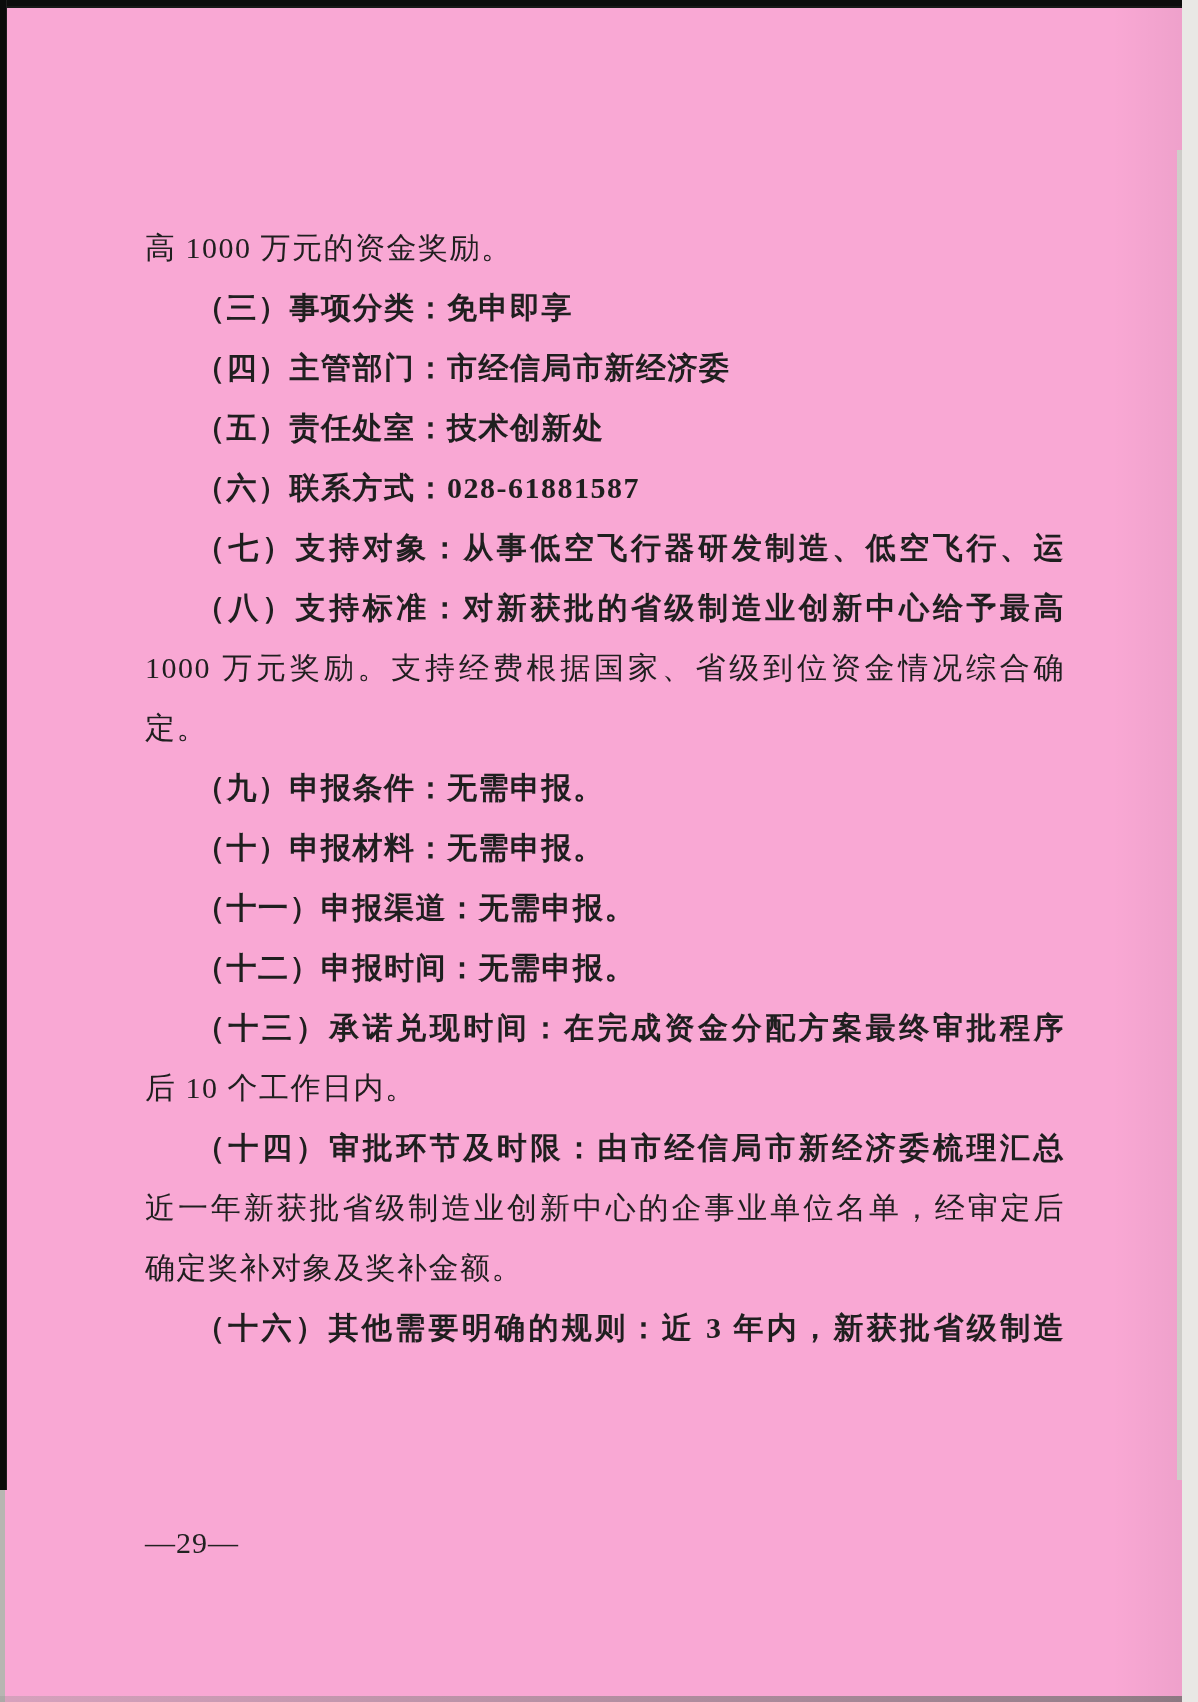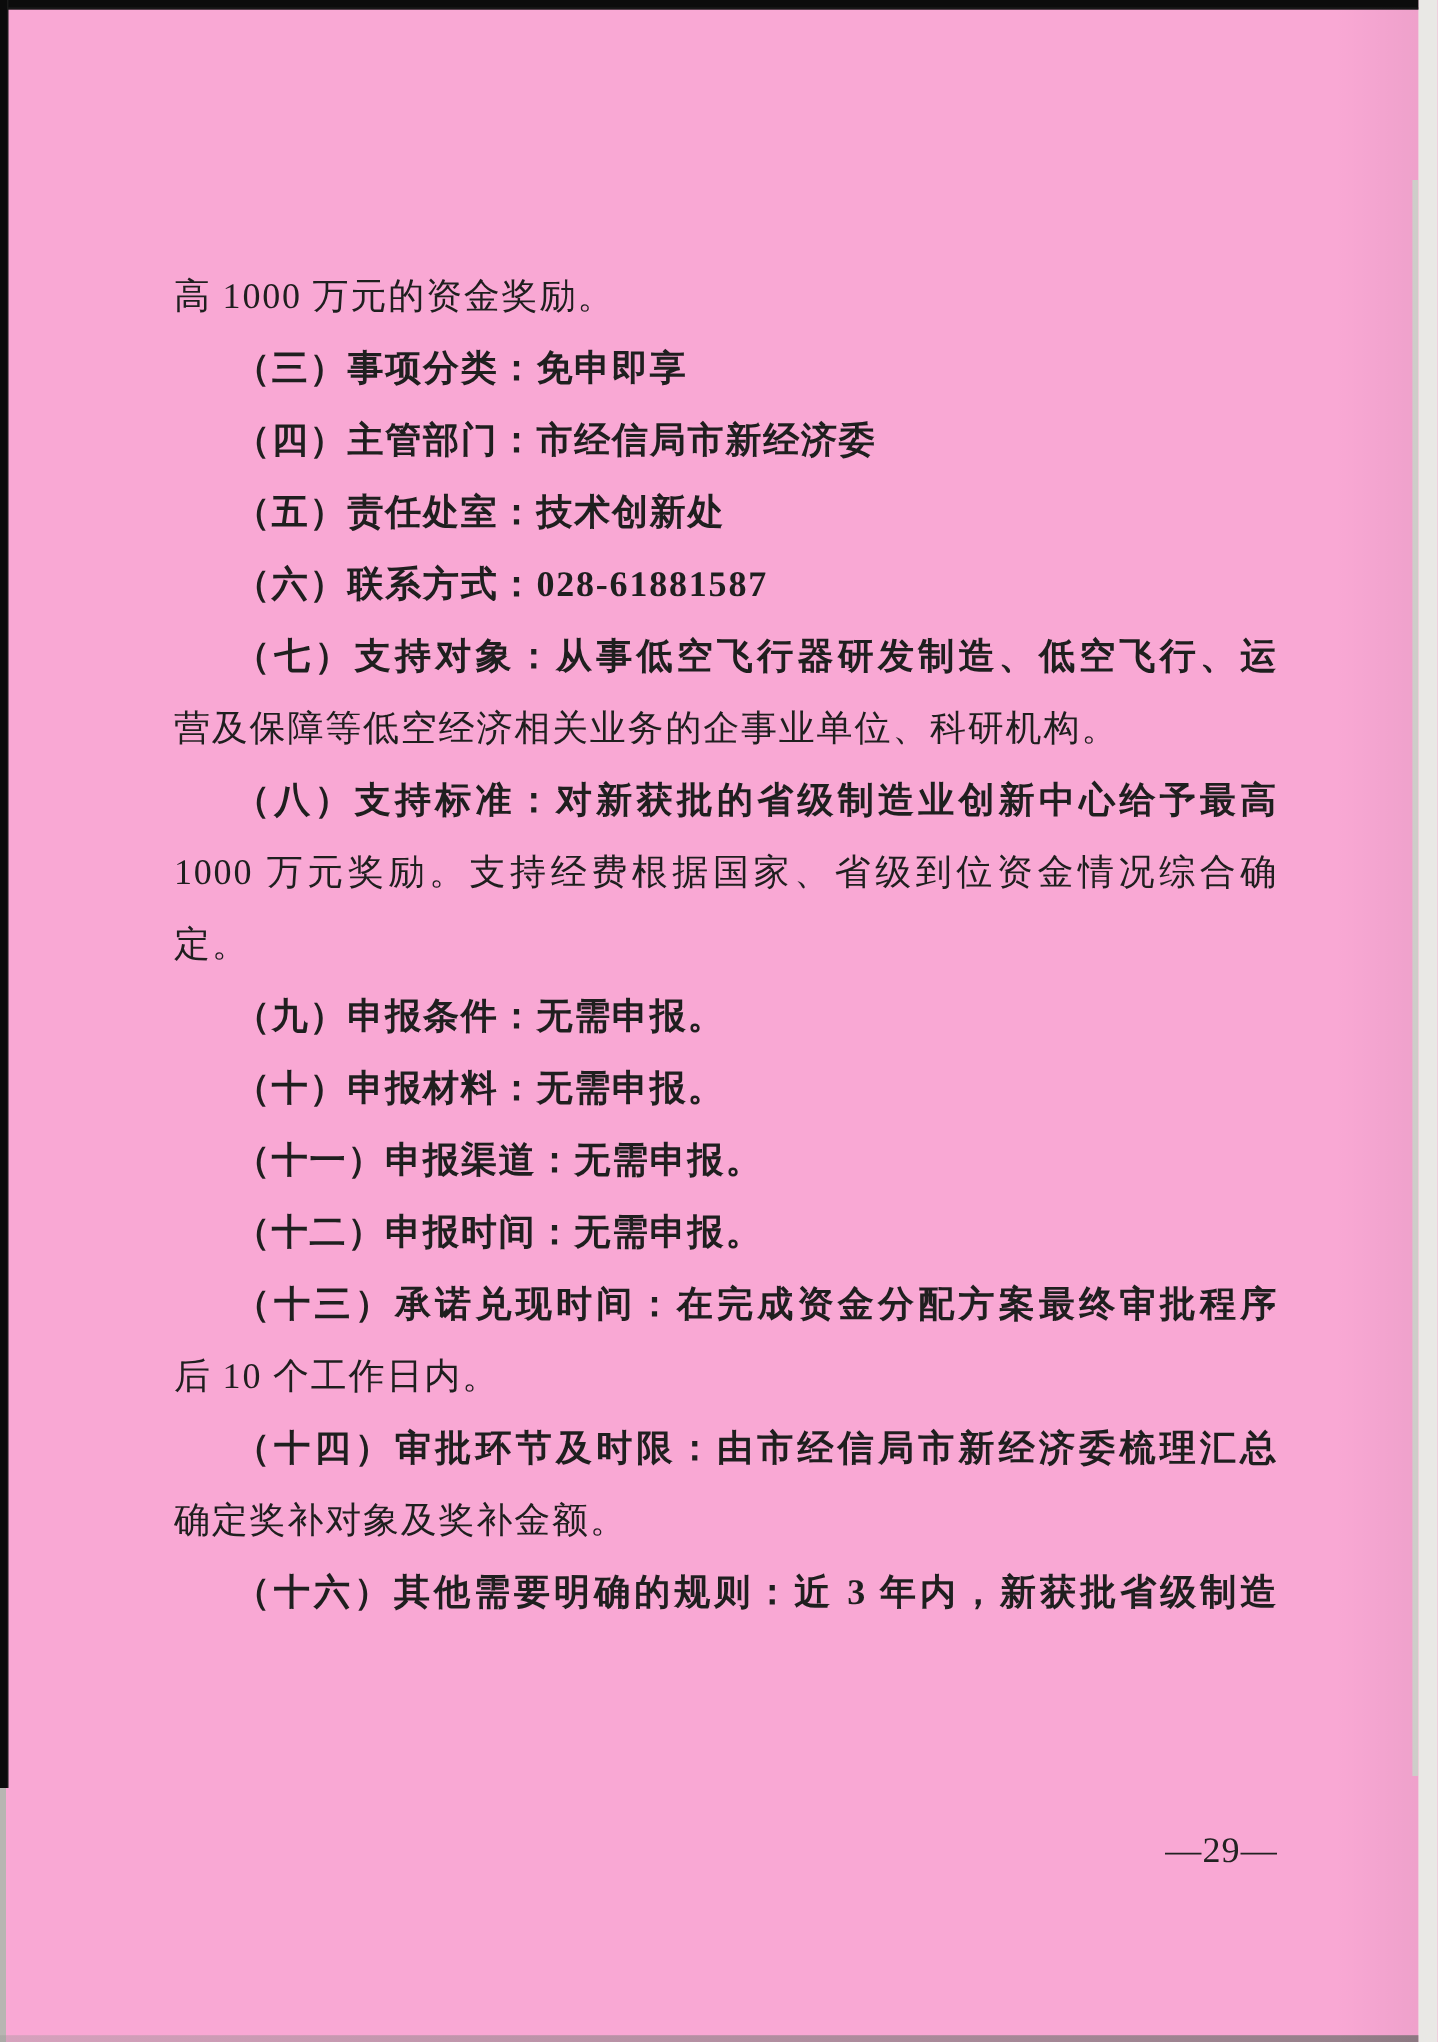--- a/index.html
+++ b/index.html
@@ -68,21 +68,21 @@
     white-space: normal;
     text-align: justify;
     text-align-last: justify;
   }
   .page-number {
     position: absolute;
     left: 145px; top: 1522px;
     width: 920px;
     line-height: 42px;
     font-size: 30px;
-    text-align: right;
+    text-align: left;
     letter-spacing: 1px;
     color: #222;
   }
 </style>
 </head>
 <body>
 
 <div class="page">
   <div class="edge-top"></div>
   <div class="edge-left"></div>
@@ -90,29 +90,29 @@
   <div class="edge-right"></div>
   <div class="edge-bottom"></div>
 
   <div class="doc-body">
       <div class="line">高 1000 万元的资金奖励。</div>
       <div class="line indent">（三）事项分类：免申即享</div>
       <div class="line indent">（四）主管部门：市经信局市新经济委</div>
       <div class="line indent">（五）责任处室：技术创新处</div>
       <div class="line indent">（六）联系方式：028-61881587</div>
       <div class="line indent justify">（七）支持对象：从事低空飞行器研发制造、低空飞行、运</div>
-      <div class="line">营及保障等低空经济相关业务的企事业单位、科研机构。</div>
       <div class="line indent justify">（八）支持标准：对新获批的省级制造业创新中心给予最高</div>
       <div class="line justify">1000 万元奖励。支持经费根据国家、省级到位资金情况综合确</div>
       <div class="line">定。</div>
       <div class="line indent">（九）申报条件：无需申报。</div>
       <div class="line indent">（十）申报材料：无需申报。</div>
       <div class="line indent">（十一）申报渠道：无需申报。</div>
       <div class="line indent">（十二）申报时间：无需申报。</div>
       <div class="line indent justify">（十三）承诺兑现时间：在完成资金分配方案最终审批程序</div>
       <div class="line">后 10 个工作日内。</div>
       <div class="line indent justify">（十四）审批环节及时限：由市经信局市新经济委梳理汇总</div>
+      <div class="line justify">近一年新获批省级制造业创新中心的企事业单位名单，经审定后</div>
       <div class="line">确定奖补对象及奖补金额。</div>
       <div class="line indent justify">（十六）其他需要明确的规则：近 3 年内，新获批省级制造</div>
     </div>
 
   <div class="page-number">—29—</div>
 </div>
 
 </body></html>

